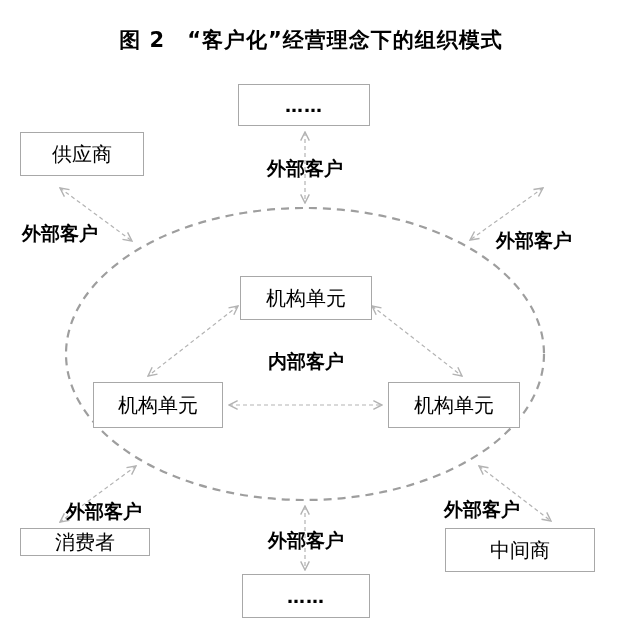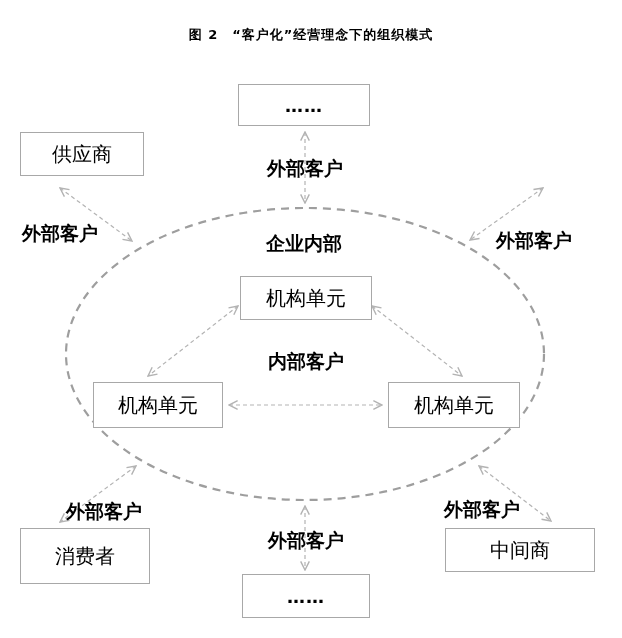--- a/index.html
+++ b/index.html
@@ -3,42 +3,42 @@
 <meta charset="utf-8">
 <style>
   html,body{margin:0;padding:0;}
   body{
     width:622px;height:638px;background:#ffffff;position:relative;overflow:hidden;
     font-family:"DejaVu Sans","Liberation Sans",sans-serif;color:#000;
   }
   .stage{position:absolute;left:0;top:0;width:622px;height:638px;}
   .title{
     position:absolute;left:0;top:26px;width:622px;text-align:center;
-    font-size:13px;font-weight:bold;letter-spacing:1px;z-index:3;
+    font-size:21px;font-weight:bold;letter-spacing:1px;z-index:3;
   }
   svg.lines{position:absolute;left:0;top:0;z-index:1;}
   .box{
     position:absolute;background:#ffffff;border:1.6px solid #a8a8a8;
     display:flex;align-items:center;justify-content:center;
     font-size:20px;z-index:2;box-sizing:border-box;
   }
   .box.dots{font-weight:bold;letter-spacing:1px;font-size:18px;}
   .lbl{
     position:absolute;font-size:19px;z-index:2;white-space:nowrap;
     text-align:center;
     font-weight:bold;
   }
   
   .b-top-dots   {left:238px;top:84px; width:132px;height:42px;}
   .b-supplier   {left:20px; top:132px;width:124px;height:44px;}
   .b-hr         {left:445px;top:136px;width:122px;height:44px;}
   .b-unit-top   {left:240px;top:276px;width:132px;height:44px;}
   .b-unit-left  {left:93px; top:382px;width:130px;height:46px;}
   .b-unit-right {left:388px;top:382px;width:132px;height:46px;}
-  .b-consumer   {left:20px; top:528px;width:130px;height:56px;}
+  .b-consumer   {left:20px; top:528px;width:130px;height:28px;}
   .b-middleman  {left:445px;top:528px;width:150px;height:44px;}
   .b-bot-dots   {left:242px;top:574px;width:128px;height:44px;}
   
   .l-ext-top        {left:257px;top:156px;width:96px;}
   .l-ext-left       {left:12px; top:221px;width:96px;}
   .l-ext-right      {left:486px;top:228px;width:96px;}
   .l-inside         {left:256px;top:231px;width:96px;}
   .l-internal       {left:258px;top:349px;width:96px;text-align:center;}
   .l-ext-bot-left   {left:56px; top:499px;width:96px;}
   .l-ext-bot-center {left:258px;top:528px;width:96px;}
@@ -78,19 +78,18 @@
   <div class="box b-unit-top">机构单元</div>
   <div class="box b-unit-left">机构单元</div>
   <div class="box b-unit-right">机构单元</div>
   <div class="box b-consumer">消费者</div>
   <div class="box b-middleman">中间商</div>
   <div class="box dots b-bot-dots">……</div>
 
   <div class="lbl l-ext-top">外部客户</div>
   <div class="lbl l-ext-left">外部客户</div>
   <div class="lbl l-ext-right">外部客户</div>
-  <div class="lbl l-inside">企业内部</div>
   <div class="lbl l-internal">内部客户</div>
   <div class="lbl l-ext-bot-left">外部客户</div>
   <div class="lbl l-ext-bot-center">外部客户</div>
   <div class="lbl l-ext-bot-right">外部客户</div>
 
 </div>
 
 </body></html>

